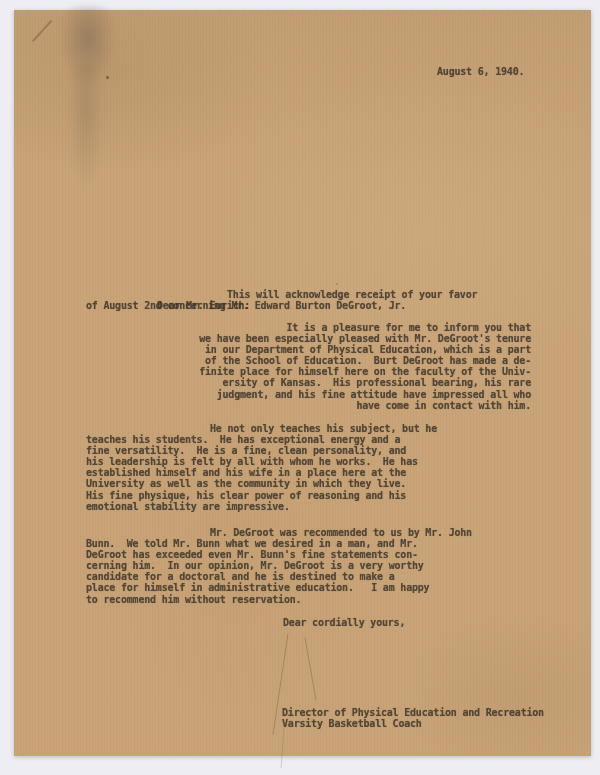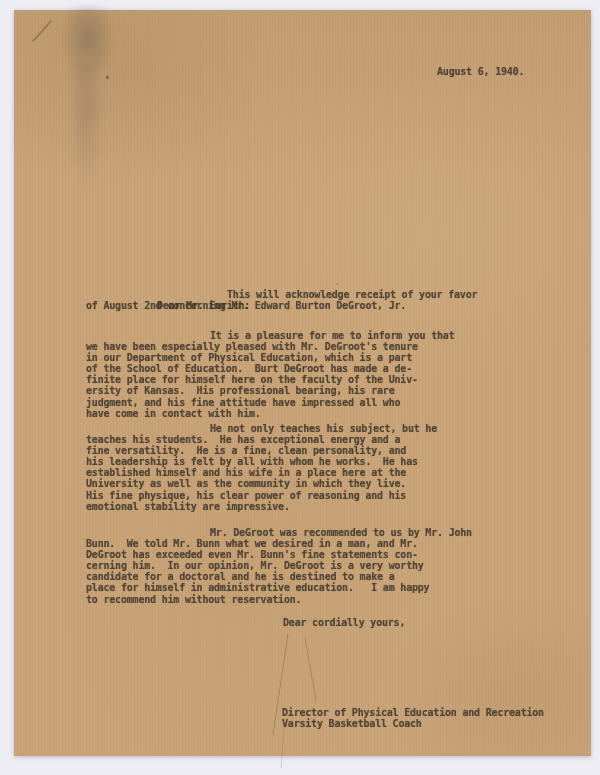--- a/index.html
+++ b/index.html
@@ -81,21 +81,21 @@
     <div class="speck speck-3"></div>
 
     <div class="ink" style="left:423px;top:56px;">August 6, 1940.</div>
 
 
     <div class="ink" style="left:143px;top:255px;margin-top:35px;">Dear Mr. Eurich:</div>
 
     <div class="ink para p1" style="top:279px;">This will acknowledge receipt of your favor
 of August 2nd concerning Mr. Edward Burton DeGroot, Jr.</div>
 
-    <div class="ink para" style="top:320px;">It is a pleasure for me to inform you that
+    <div class="ink para" style="top:312px;text-align:right;">It is a pleasure for me to inform you that
 we have been especially pleased with Mr. DeGroot's tenure
 in our Department of Physical Education, which is a part
 of the School of Education.  Burt DeGroot has made a de-
 finite place for himself here on the faculty of the Univ-
 ersity of Kansas.  His professional bearing, his rare
 judgment, and his fine attitude have impressed all who
 have come in contact with him.</div>
 
     <div class="ink para" style="top:517px;">Mr. DeGroot was recommended to us by Mr. John
 Bunn.  We told Mr. Bunn what we desired in a man, and Mr.

